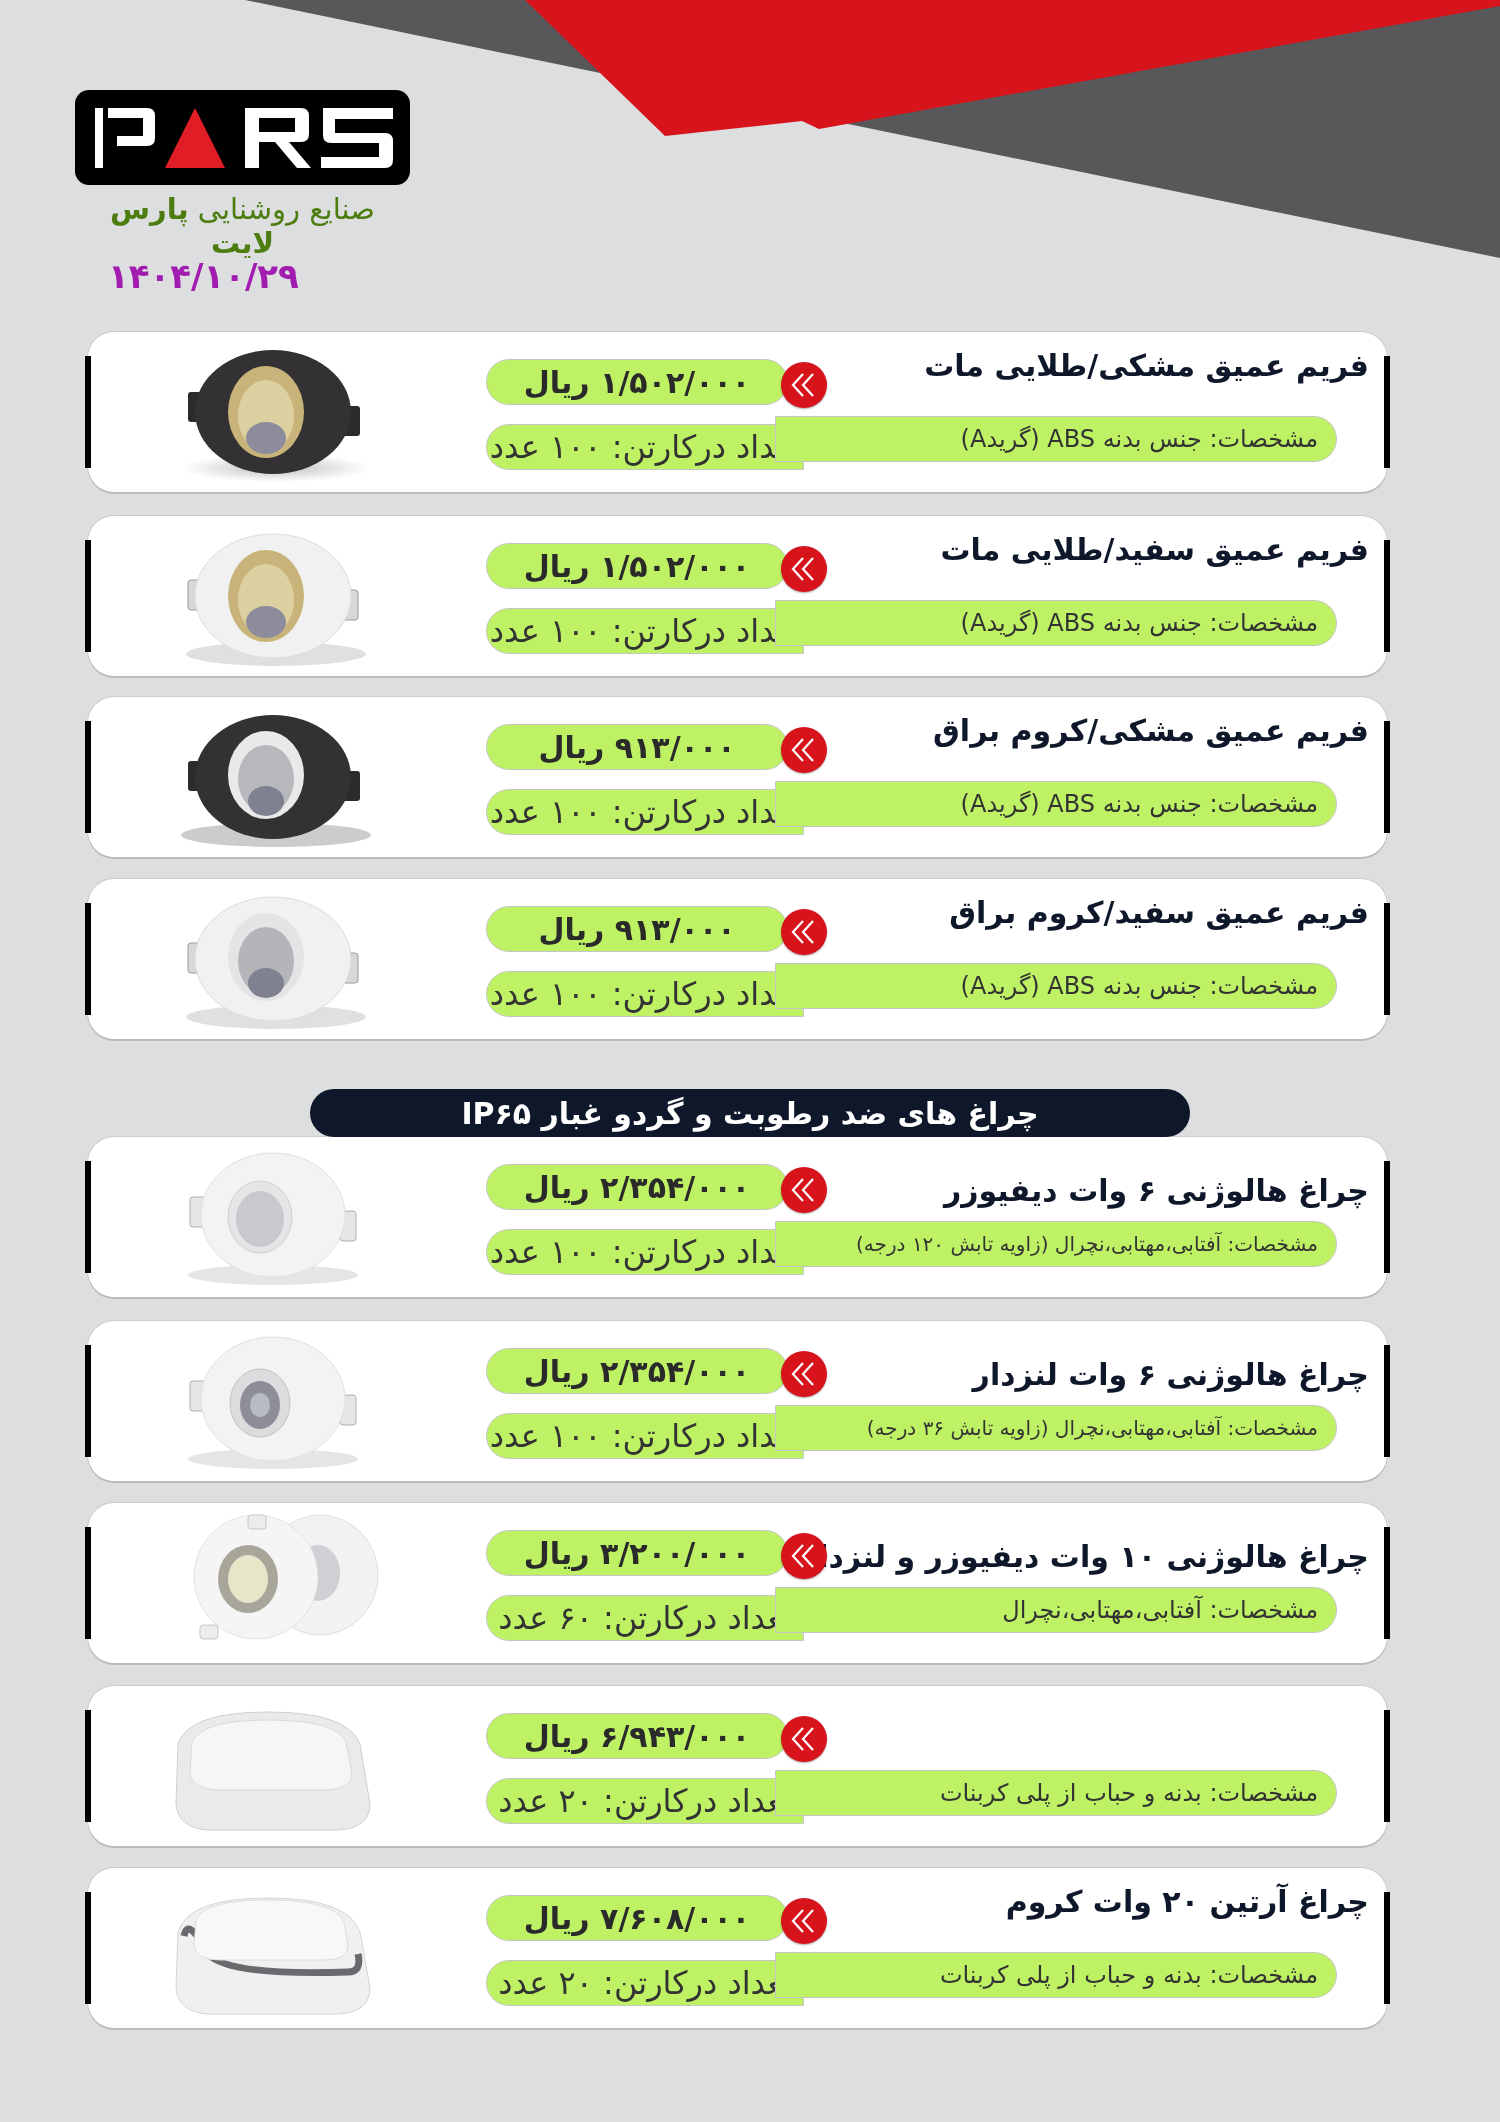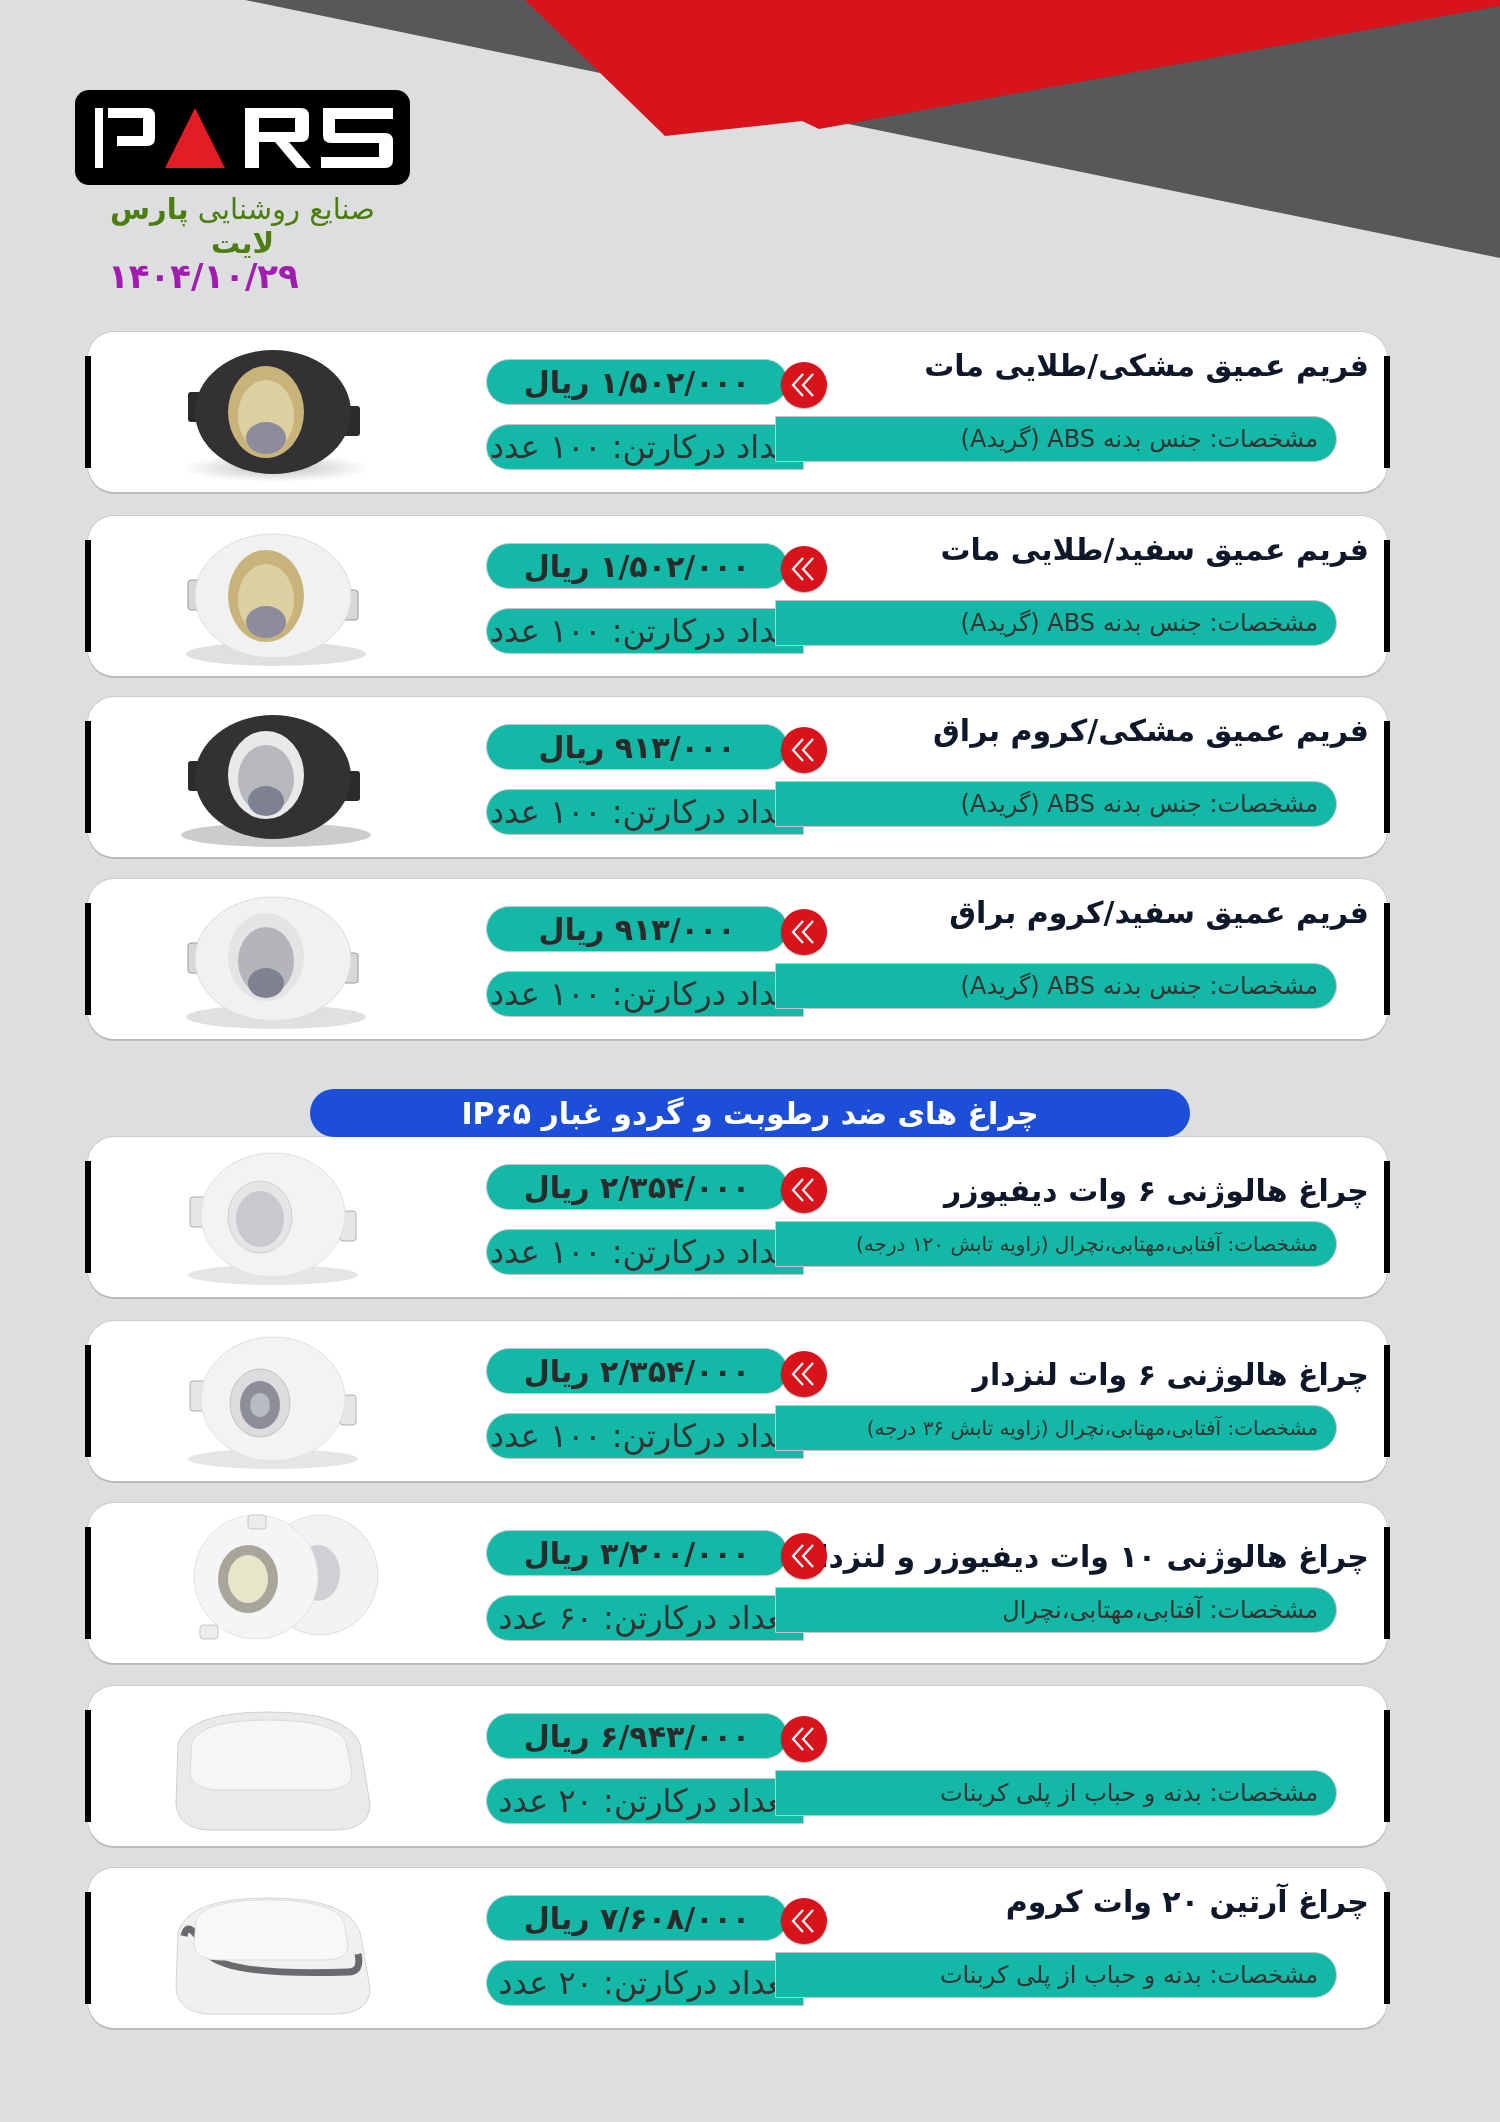--- a/index.html
+++ b/index.html
@@ -46,42 +46,42 @@
     }
     .card .title {
       position: absolute; right: 18px; top: 16px; width: 520px;
       direction: rtl; text-align: right; font-size: 30px; font-weight: bold;
       white-space: nowrap; color: #0f172a;
     }
     .card .title.wide { width: 560px; margin-top: 20px; }
 
     .pill {
       position: absolute; height: 46px; border-radius: 23px;
-      background: #14b8a6; border: 1.5px solid #c6c6c6;
+      background: #bef264; border: 1.5px solid #c6c6c6;
       display: flex; align-items: center; justify-content: center;
       direction: rtl; color: #333; white-space: nowrap;
     }
     .pill.price { left: 398px; top: 27px; width: 302px; font-size: 30px; font-weight: bold; color: #2a2a2a; }
     .pill.qty { left: 398px; top: 92px; width: 318px; font-size: 32px; border-radius: 23px 0 0 23px; }
     .pill.spec {
       left: 687px; top: 84px; width: 562px; font-size: 24px;
       border-radius: 0 23px 23px 0; justify-content: flex-start; padding-right: 18px;
     }
     .pill.spec.small { font-size: 20px; }
 
     .arrow-badge {
       position: absolute; left: 693px; top: 30px; width: 46px; height: 46px;
       border-radius: 50%; background: #d7141c;
       box-shadow: 0 1px 2px rgba(0,0,0,.35);
     }
     .arrow-badge svg { position: absolute; left: 0; top: 0; }
 
     .section-band {
       position: absolute; left: 310px; top: 1089px; width: 880px; height: 48px;
-      background: #1d4ed8; border-radius: 24px; z-index: 3;
+      background: #0f172a; border-radius: 24px; z-index: 3;
       color: #fff; font-size: 30px; font-weight: bold;
       display: flex; align-items: center; justify-content: center; direction: rtl;
     }
   </style>
 </head>
 <body>
 
 <svg class="bg-shapes" width="1500" height="320" viewBox="0 0 1500 320">
   <polygon points="245,0 1500,0 1500,258" fill="#58585a"></polygon>
   <polygon points="525,0 1500,0 1500,6 819,129 802,121 665,136" fill="#d7141c"></polygon>

